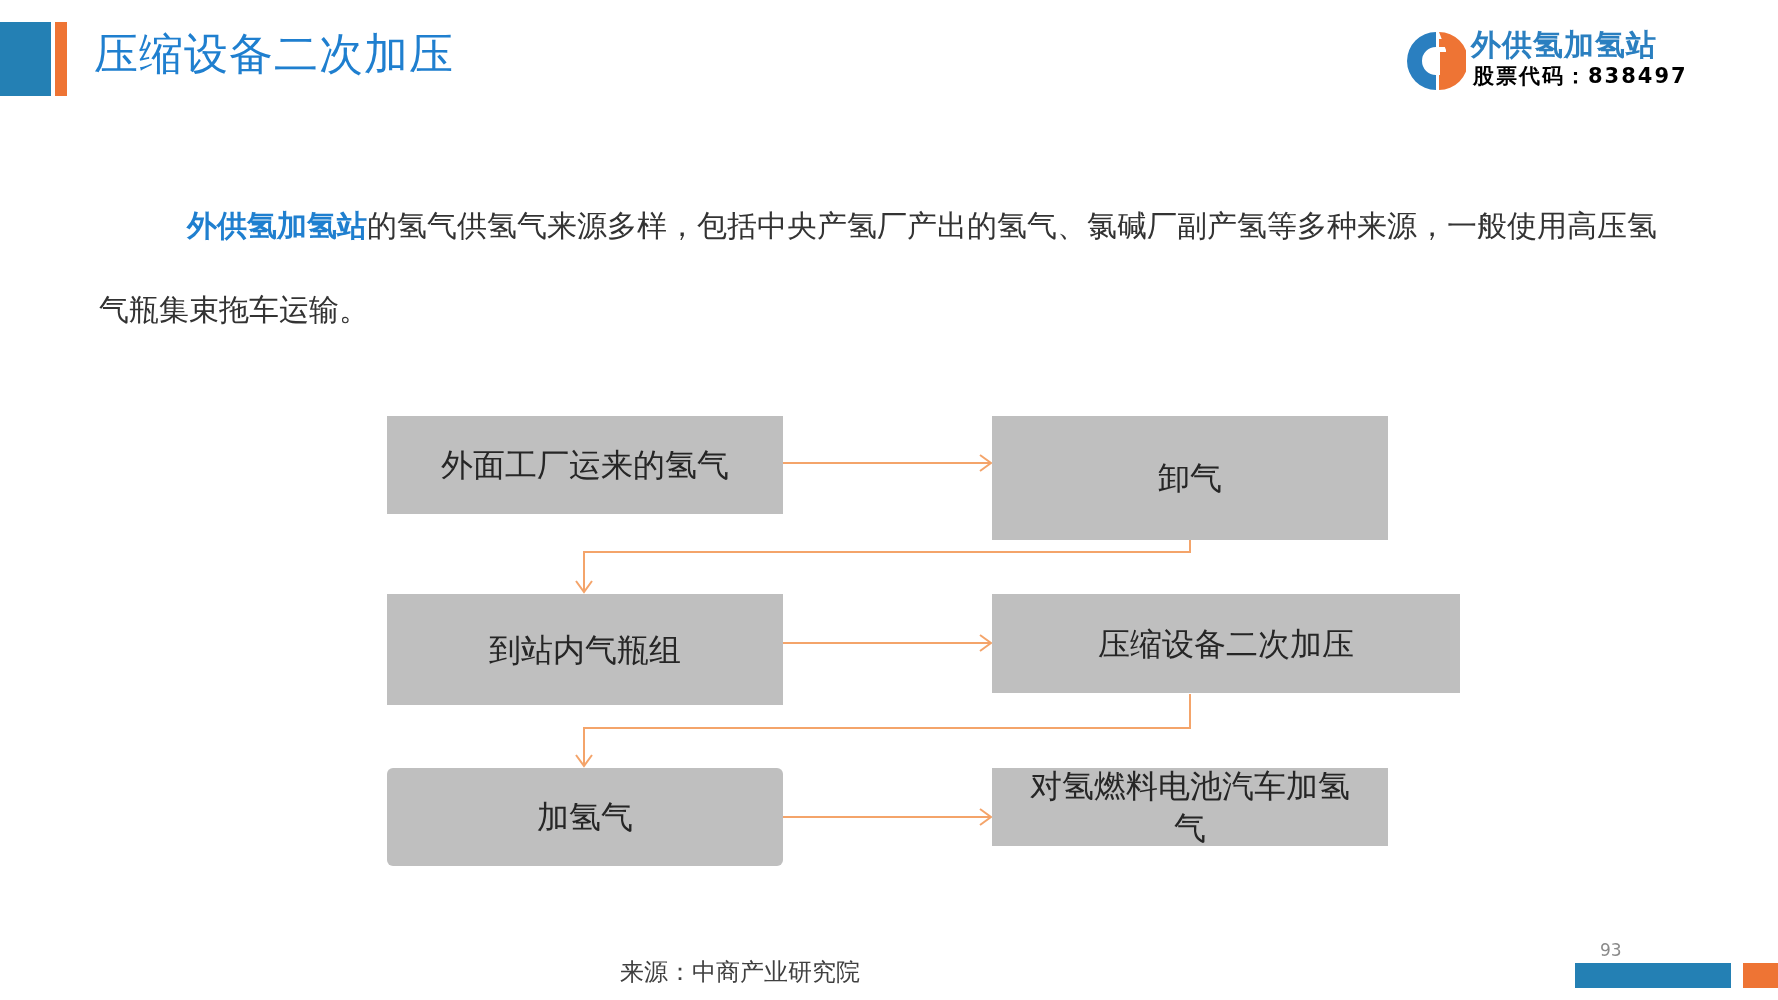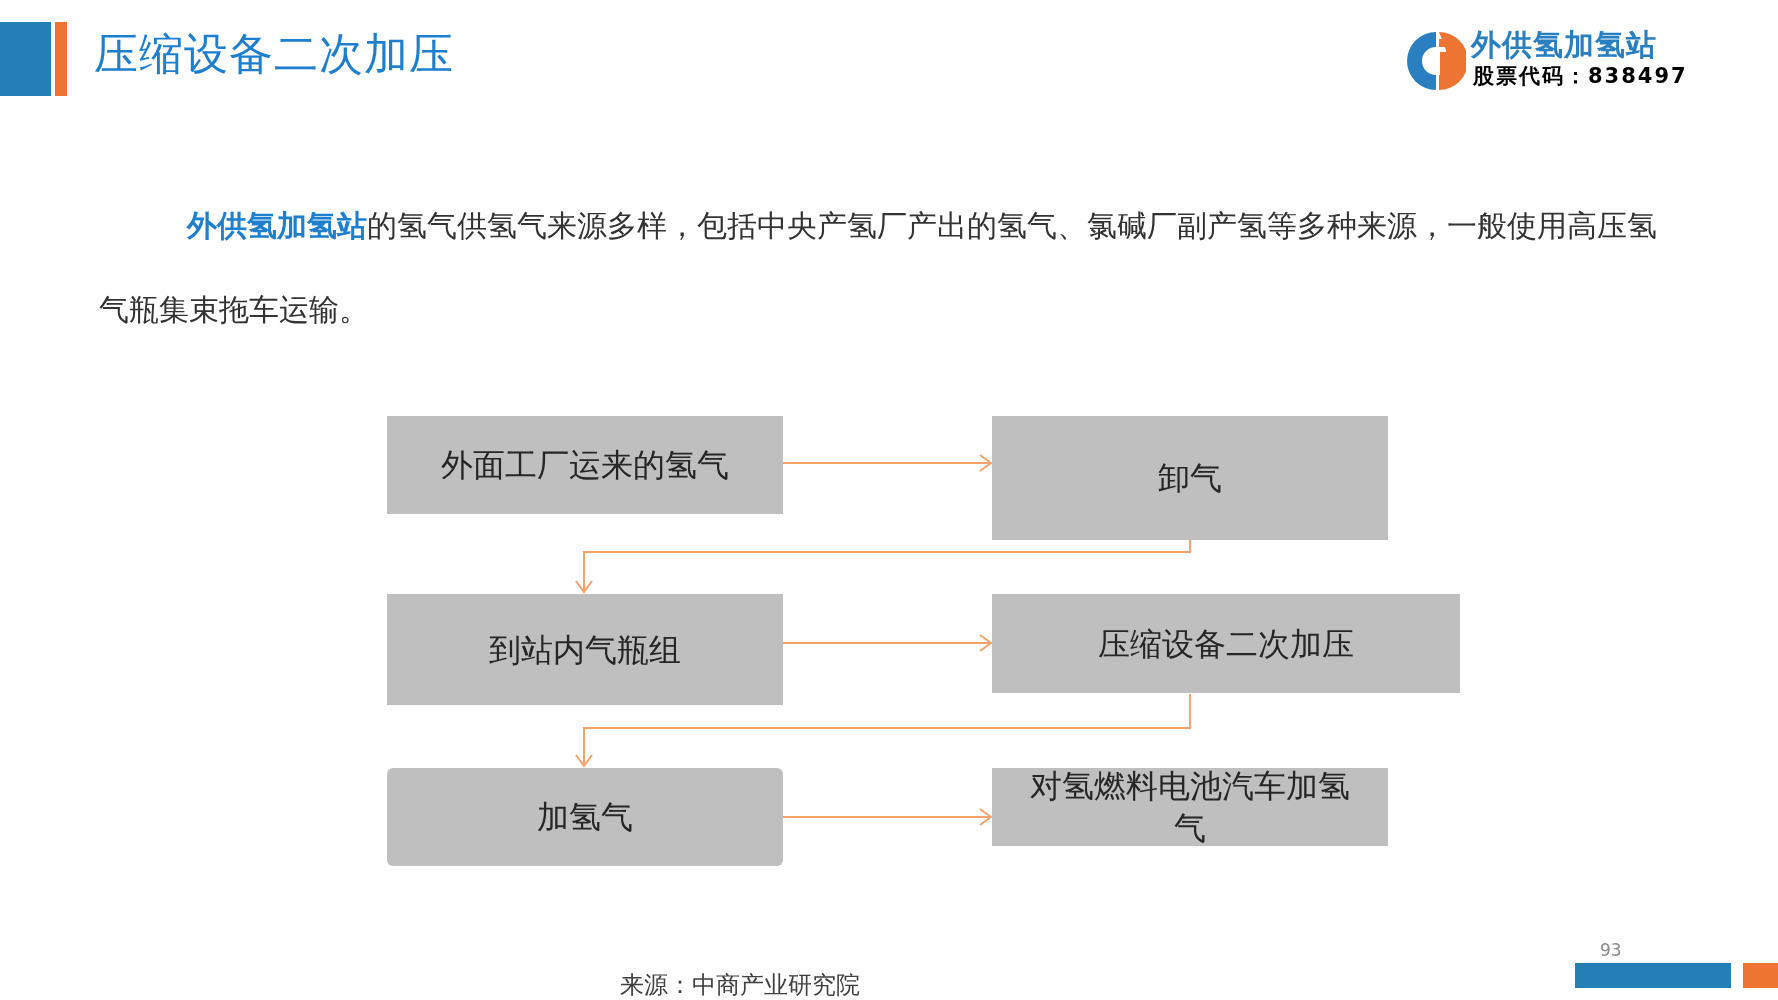--- a/index.html
+++ b/index.html
@@ -15,21 +15,21 @@
                font-family:"DejaVu Sans","Liberation Sans",sans-serif; white-space:nowrap; letter-spacing:1px; }
   .logo-code { left:1473px; top:66px; font-size:21px; font-weight:bold; color:#000000; line-height:1;
                font-family:"DejaVu Sans","Liberation Sans",sans-serif; white-space:nowrap; letter-spacing:2px; }
   .para { left:99px; top:184px; width:1580px; font-size:30px; color:#333333; line-height:84px; }
   .para .indent { display:inline-block; width:88px; }
   .para .hl { color:#1f7fcf; font-weight:bold; font-family:"DejaVu Sans","Liberation Sans",sans-serif; }
   .box { position:absolute; background:#bfbfbf; display:flex; align-items:center; justify-content:center;
          text-align:center; color:#262626; font-size:32px; line-height:42px;
          font-family:"DejaVu Sans","Liberation Sans",sans-serif; box-sizing:border-box; padding:0 28px; }
   .flow-svg { position:absolute; left:0; top:0; width:1778px; height:1000px; pointer-events:none; }
-  .source { left:0; width:1480px; top:960px; text-align:center; font-size:24px; color:#404040; line-height:1;margin-top:13px; }
+  .source { left:0; width:1480px; top:960px; text-align:center; font-size:24px; color:#404040; line-height:1; }
   .page-num { left:1600px; width:70px; top:942px; text-align:left; font-size:17px; color:#8a8a8a;
               font-family:"DejaVu Sans","Liberation Sans",sans-serif; line-height:1; }
   .foot-blue { left:1575px; top:963px; width:156px; height:25px; background:#2480b4; }
   .foot-orange { left:1743px; top:963px; width:35px; height:25px; background:#ee7434; }
 </style>
 </head>
 <body>
 
 <div class="abs hdr-blue"></div>
 <div class="abs hdr-orange"></div>

